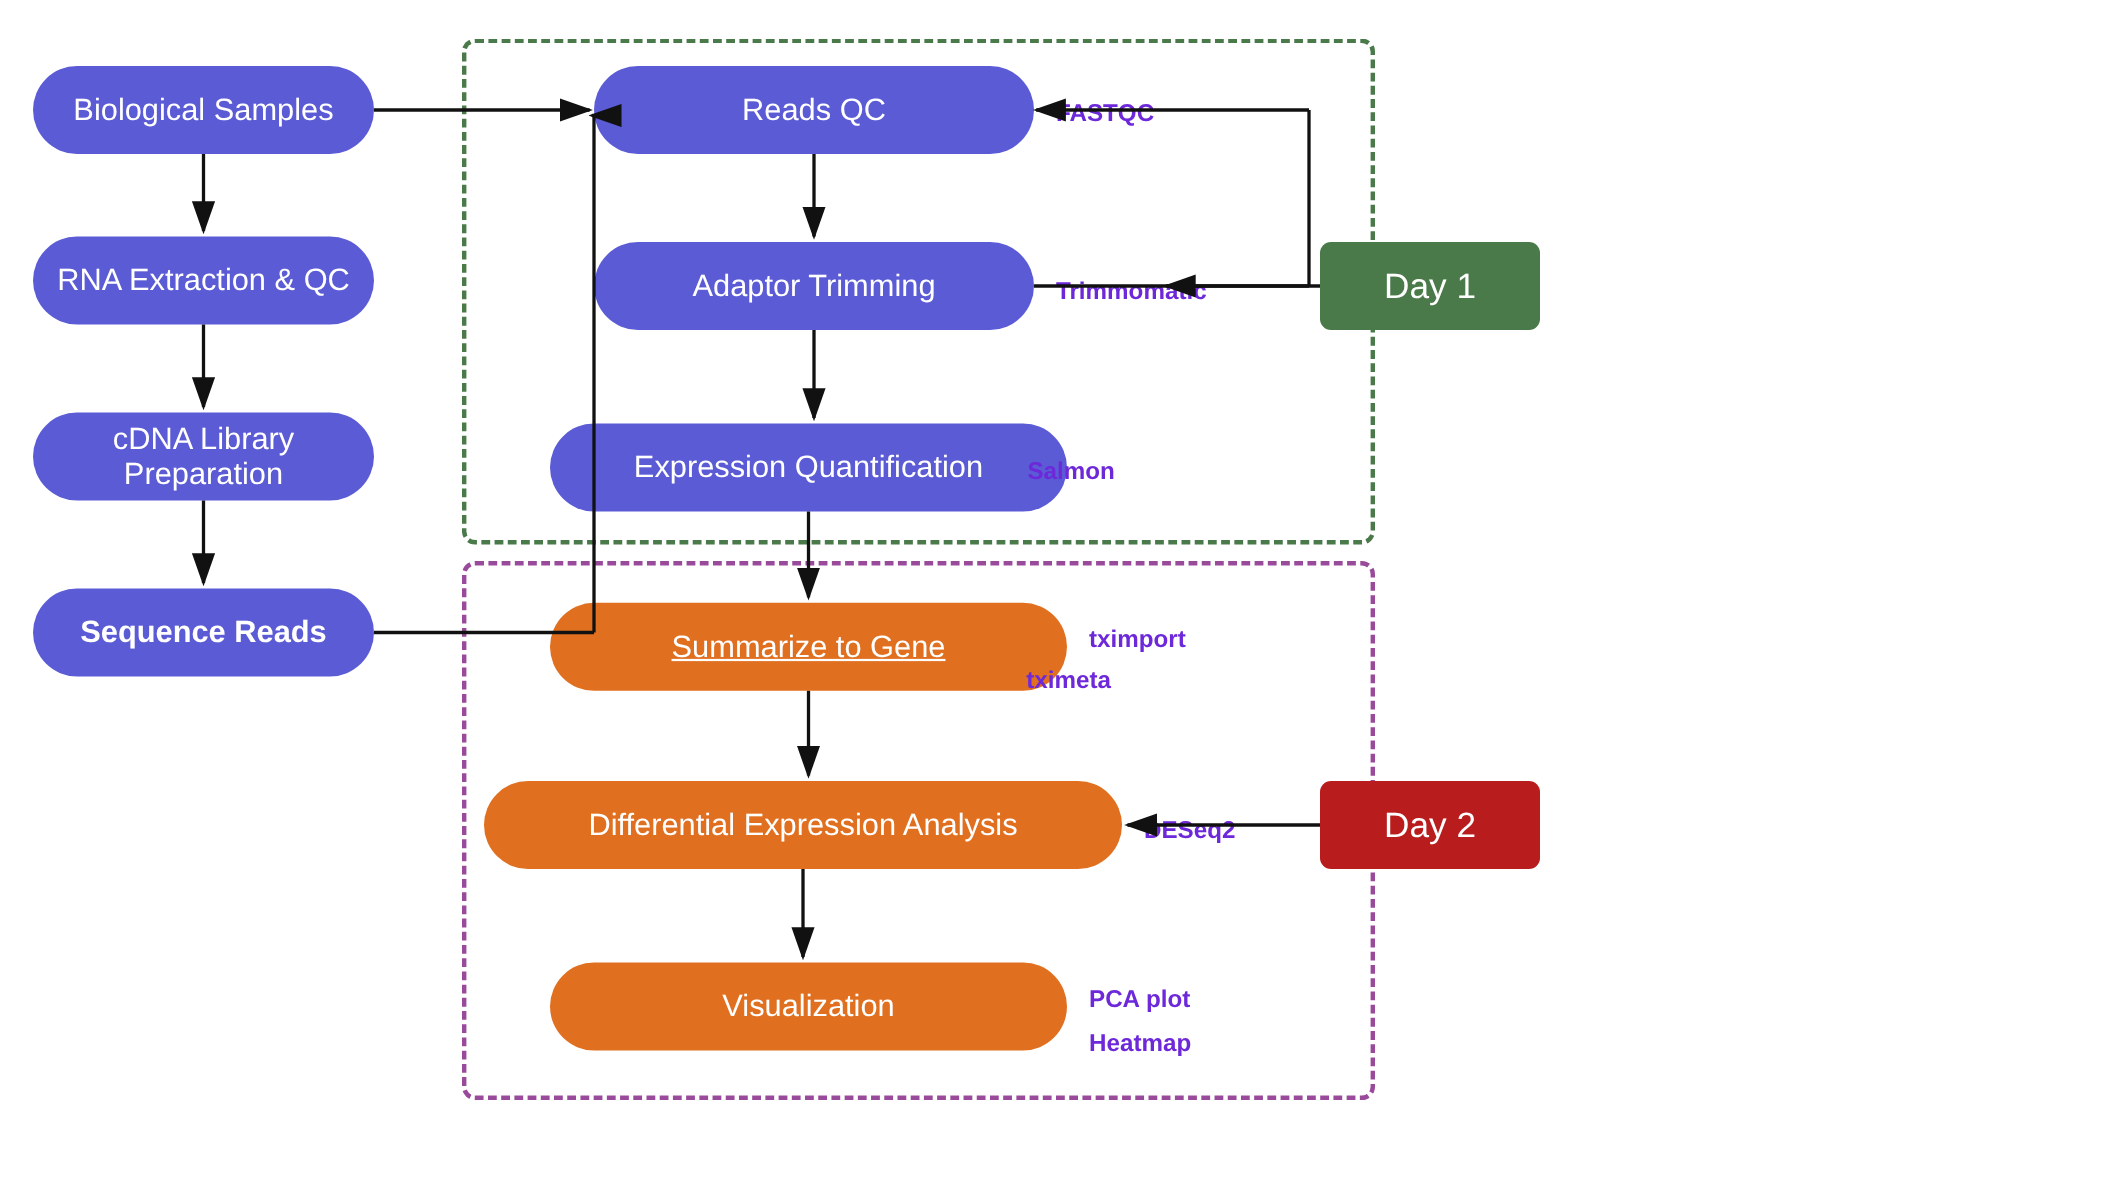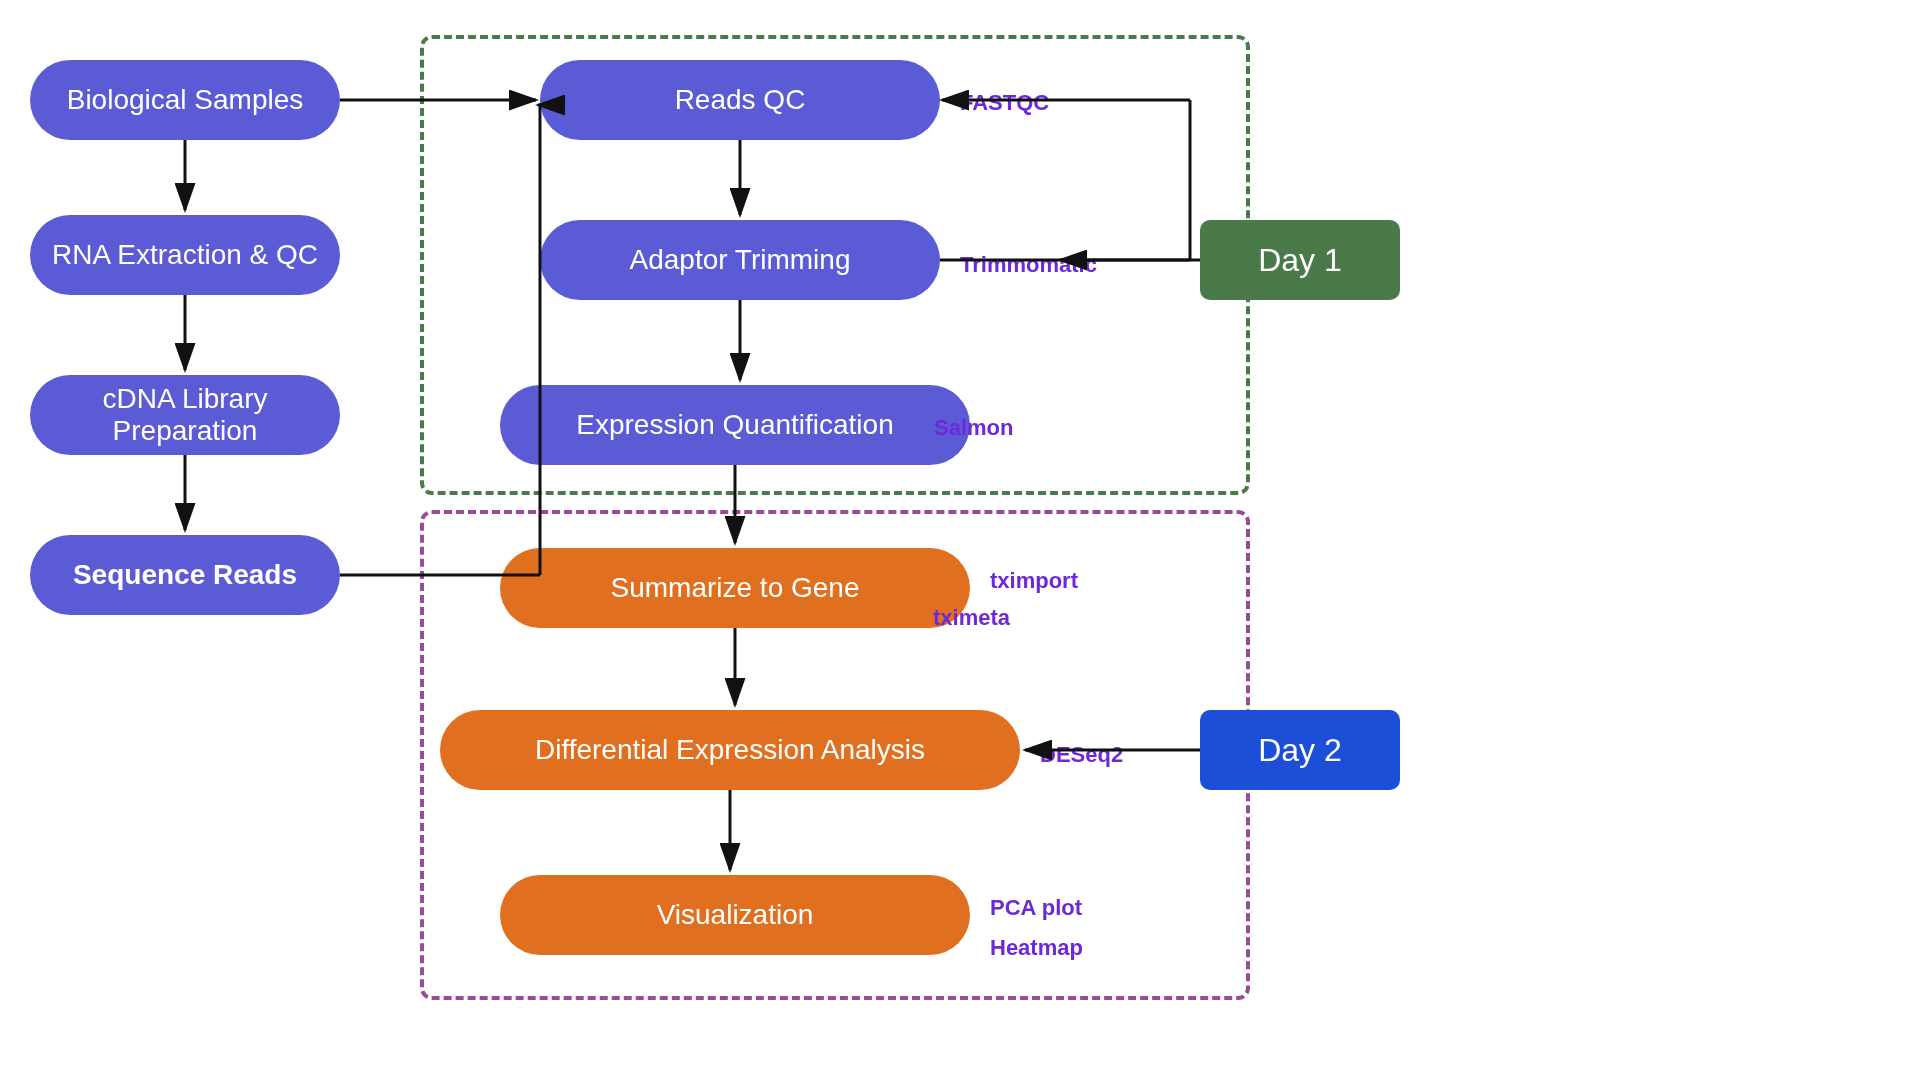--- a/index.html
+++ b/index.html
@@ -49,21 +49,21 @@
       border-radius: 10px;
       display: flex;
       align-items: center;
       justify-content: center;
       font-size: 32px;
       font-weight: 500;
       position: absolute;
     }
     
     .purple-rect {
-      background: #1d4ed8;
+      background: #b91c1c;
       color: white;
       border-radius: 10px;
       display: flex;
       align-items: center;
       justify-content: center;
       font-size: 32px;
       font-weight: 500;
       position: absolute;
     }
     
@@ -110,21 +110,21 @@
   <div class="blue-pill" style="left:30px; top:375px; width:310px; height:80px;">cDNA Library Preparation</div>
 
   <div class="blue-pill" style="left:30px; top:535px; width:310px; height:80px;font-weight:bold;">Sequence Reads</div>
 
   <div class="blue-pill" style="left:540px; top:60px; width:400px; height:80px;">Reads QC</div>
 
   <div class="blue-pill" style="left:540px; top:220px; width:400px; height:80px;">Adaptor Trimming</div>
 
   <div class="blue-pill" style="left:500px; top:385px; width:470px; height:80px;">Expression Quantification</div>
 
-  <div class="orange-pill" style="left:500px; top:548px; width:470px; height:80px;">Summarize to Gene</div>
+  <div class="orange-pill" style="left:500px; top:548px; width:470px; height:80px;text-decoration:underline;">Summarize to Gene</div>
 
   <div class="orange-pill" style="left:440px; top:710px; width:580px; height:80px;">Differential Expression Analysis</div>
 
   <div class="orange-pill" style="left:500px; top:875px; width:470px; height:80px;">Visualization</div>
 
   <div class="green-rect" style="left:1200px; top:220px; width:200px; height:80px;">Day 1</div>
 
   <div class="purple-rect" style="left:1200px; top:710px; width:200px; height:80px;">Day 2</div>
 
   <div class="tool-label" style="left:960px; top:90px;">FASTQC</div>

